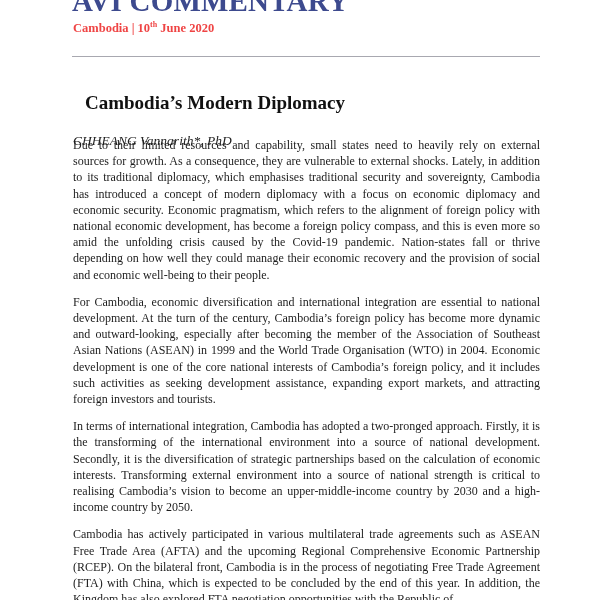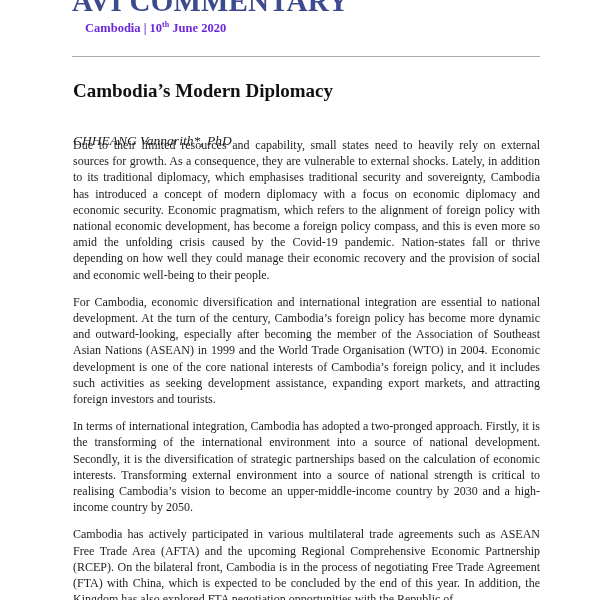--- a/index.html
+++ b/index.html
@@ -32,42 +32,41 @@
       color: #3d4a8e;
       white-space: nowrap;
       line-height: 30px;
     }
     .dateline {
       position: absolute;
       left: 73px;
       top: 21px;
       font-weight: bold;
       font-size: 12.5px;
-      color: #6d28d9;
+      color: #ef4444;
       white-space: nowrap;
-      margin-left: 12px;
     }
     .dateline sup {
       font-size: 8px;
       vertical-align: 5px;
       line-height: 0;
     }
     .rule {
       position: absolute;
       left: 72px;
       top: 56px;
       width: 468px;
       height: 0;
       border-top: 1.5px solid #a8a8b0;
     }
     .article-title {
       position: absolute;
       left: 73px;
       top: 80px;
-      margin: 0;
+      margin: 12px;
       font-weight: bold;
       font-size: 19px;
       color: #111;
       white-space: nowrap;
     }
     .author {
       position: absolute;
       left: 73px;
       top: 111px;
       font-style: italic;

